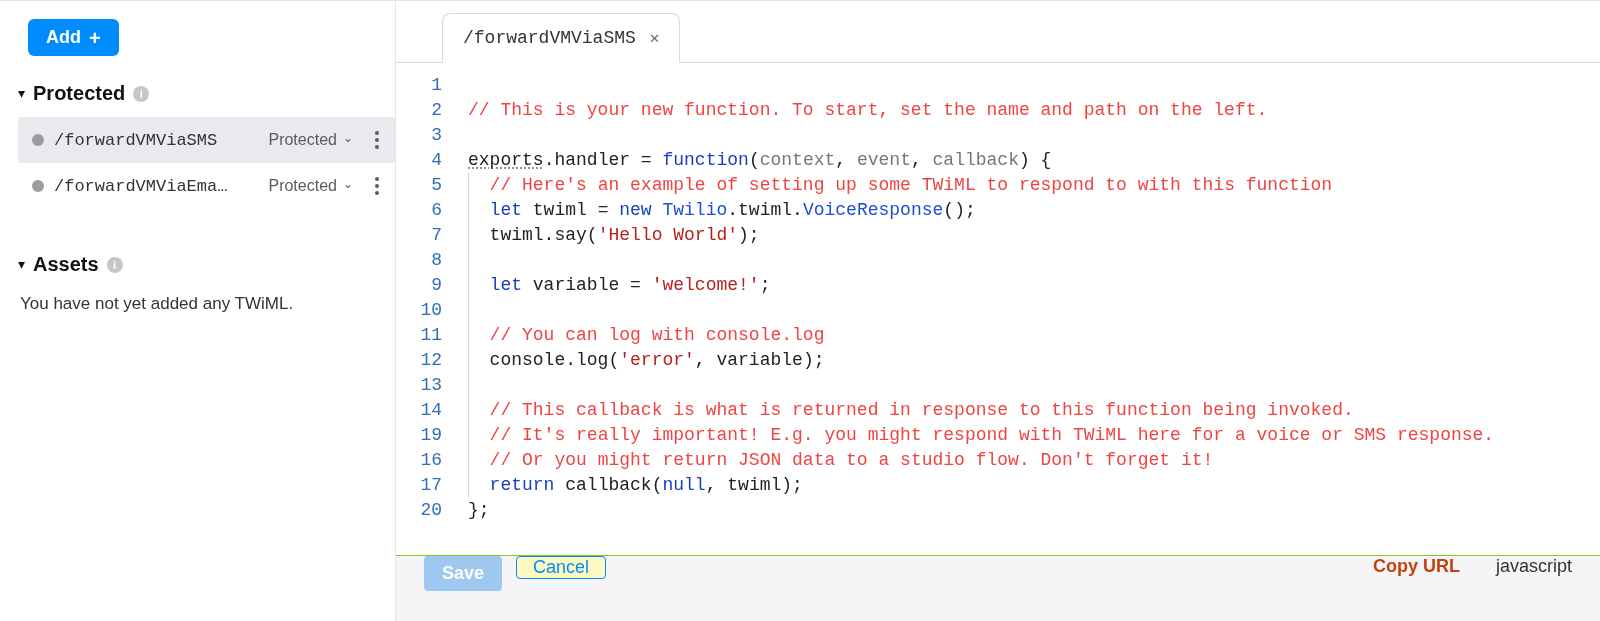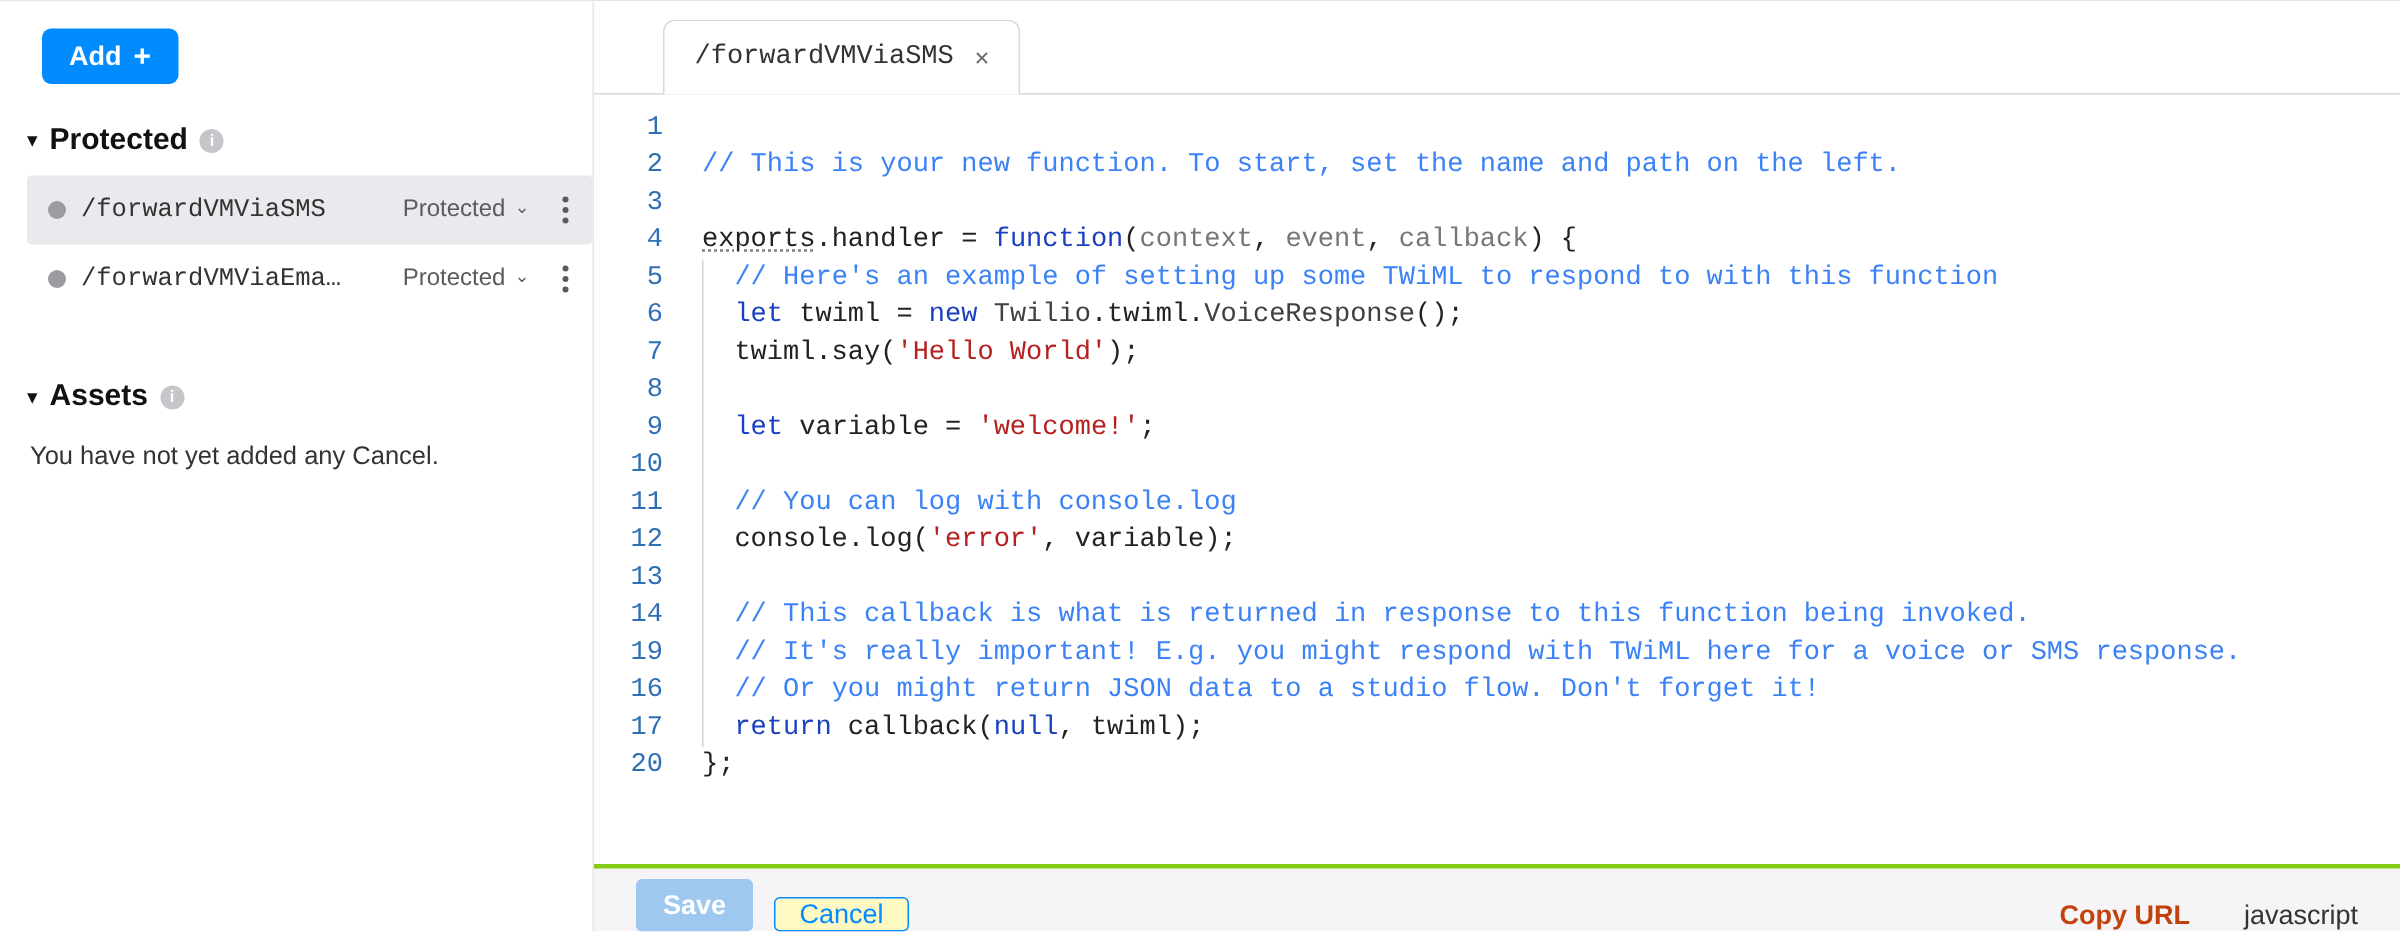--- a/index.html
+++ b/index.html
@@ -28,32 +28,32 @@
   .tabbar { height: 62px; display: flex; align-items: flex-end; padding-left: 46px; background: #fff; position: relative; }
   .tabbar::after { content:""; position:absolute; left:0; right:0; bottom:0; height:1px; background:#d9d9dd; }
   .tab { display: flex; align-items: center; gap: 14px; padding: 14px 20px 14px 20px; border: 1px solid #d9d9dd; border-bottom: 1px solid #fff; border-radius: 8px 8px 0 0; background: #fff; font-family: "SFMono-Regular", Consolas, "Liberation Mono", Menlo, monospace; font-size: 18px; color: #333; position: relative; z-index: 2; }
   .tab .close { font-size: 16px; color: #6b6b70; cursor: pointer; }
   .code-wrap { flex: 1; display: flex; overflow: hidden; background: #fff; padding-top: 10px; }
   .gutter { width: 58px; text-align: right; padding-right: 12px; font-family: "SFMono-Regular", Consolas, "Liberation Mono", Menlo, monospace; font-size: 18px; color: #2f6fb5; user-select: none; }
   .gutter div { height: 25px; line-height: 25px; }
   .code { flex: 1; font-family: "SFMono-Regular", Consolas, "Liberation Mono", Menlo, monospace; font-size: 18px; line-height: 25px; white-space: pre; color: #222; position: relative; }
   .code .row { height: 25px; position: relative; padding-left: 14px; }
   .indent-guide { position: absolute; left: 14px; top: 0; bottom: 0; width: 1px; background: #d4d4d8; }
-  .c-comment { color: #3b82f6; }
+  .c-comment { color: #ef4444; }
   .c-keyword { color: #1a3fbf; }
   .c-ident { color: #222; }
   .c-func { color: #1a3fbf; }
-  .c-class { color: #404040; text-align: right; }
+  .c-class { color: #1d4ed8; text-align: right; }
   .c-string { color: #b42121; }
   .c-param { color: #777; }
   .c-punc { color: #222; }
   .c-null { color: #1a3fbf; }
   .underline-dotted { text-decoration: underline dotted #888; text-underline-offset: 3px; }
   
-  .footer { height: 45px; background: #f5f5f7; border-top: 3px solid #84cc16; display: flex; align-items: flex-end; padding: 0 28px; gap: 14px; }
+  .footer { height: 66px; background: #f5f5f7; border-top: 1px solid #84cc16; display: flex; align-items: flex-start; padding: 0 28px; gap: 14px; }
   .btn-save { background: #9ec8ef; color: #fff; font-size: 18px; font-weight: 600; padding: 7px 18px; border-radius: 4px; border: none; }
   .btn-cancel { background: #fef9c3; color: #008cff; font-size: 18px; padding: 0 16px; border-radius: 4px; border: 1.5px solid #008cff; cursor: pointer; }
   .footer-right { margin-left: auto; display: flex; align-items: center; gap: 36px; }
   .copy-url { color: #c2410c; font-size: 18px; font-weight: 600; cursor: pointer; }
   .lang { color: #333; font-size: 18px; cursor: pointer; }
 </style>
 </head>
 <body>
 
 <div class="app">
@@ -97,21 +97,21 @@
             <span></span>
           </span>
         </li>
       </ul>
 
     <div class="section-header">
       <span class="chev">▾</span>
       <span class="title">Assets</span>
       <span class="info-icon">i</span>
     </div>
-    <div class="assets-empty">You have not yet added any Cancel.</div>
+    <div class="assets-empty">You have not yet added any TWiML.</div>
   </aside>
 
   <section class="editor-area">
     <div class="tabbar">
       <div class="tab">
         <span>/forwardVMViaSMS</span>
         <span class="close">✕</span>
       </div>
     </div>
 

